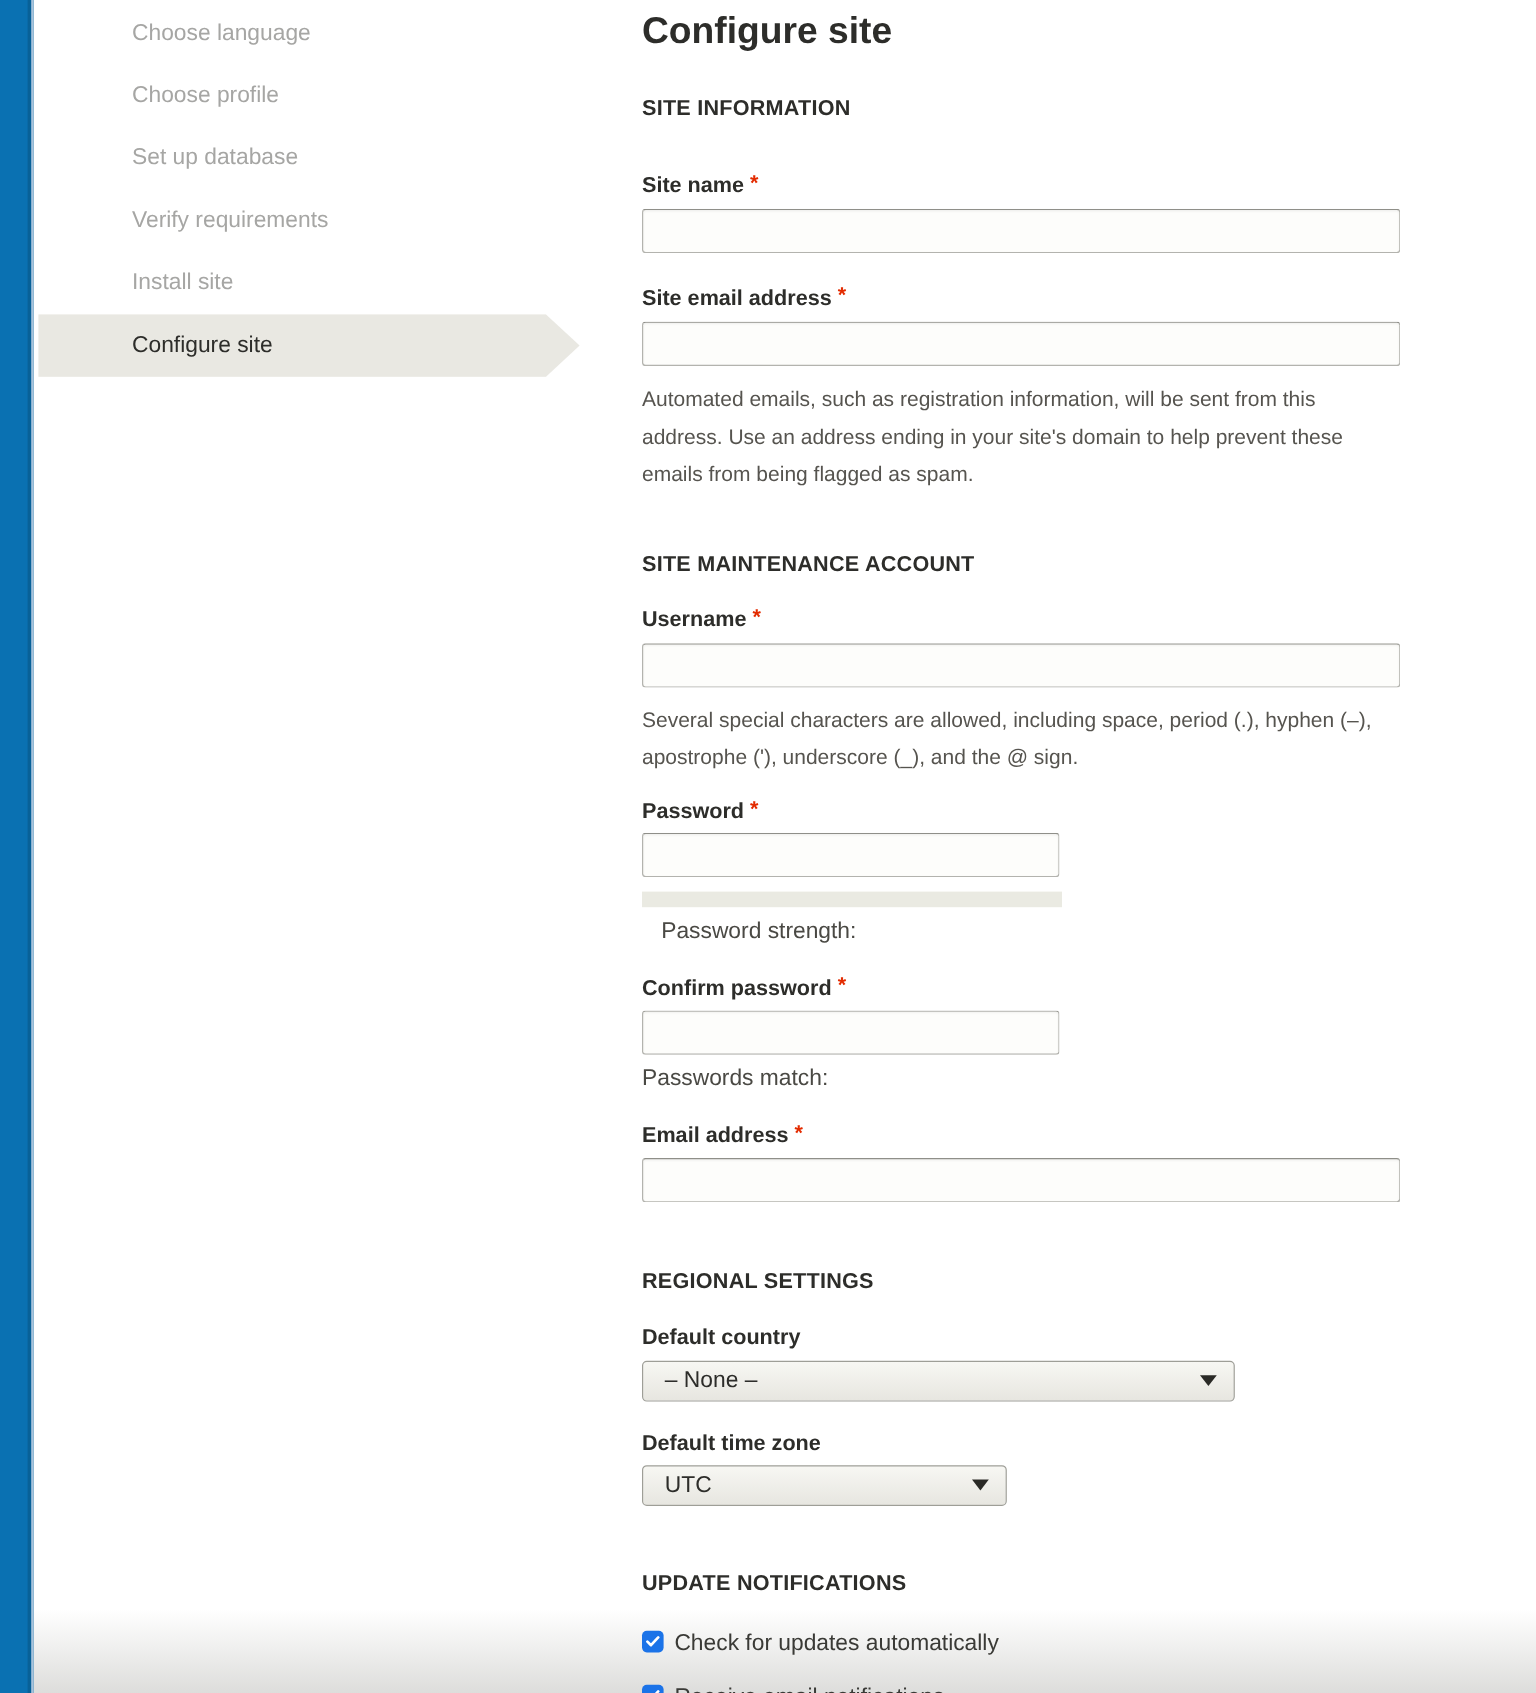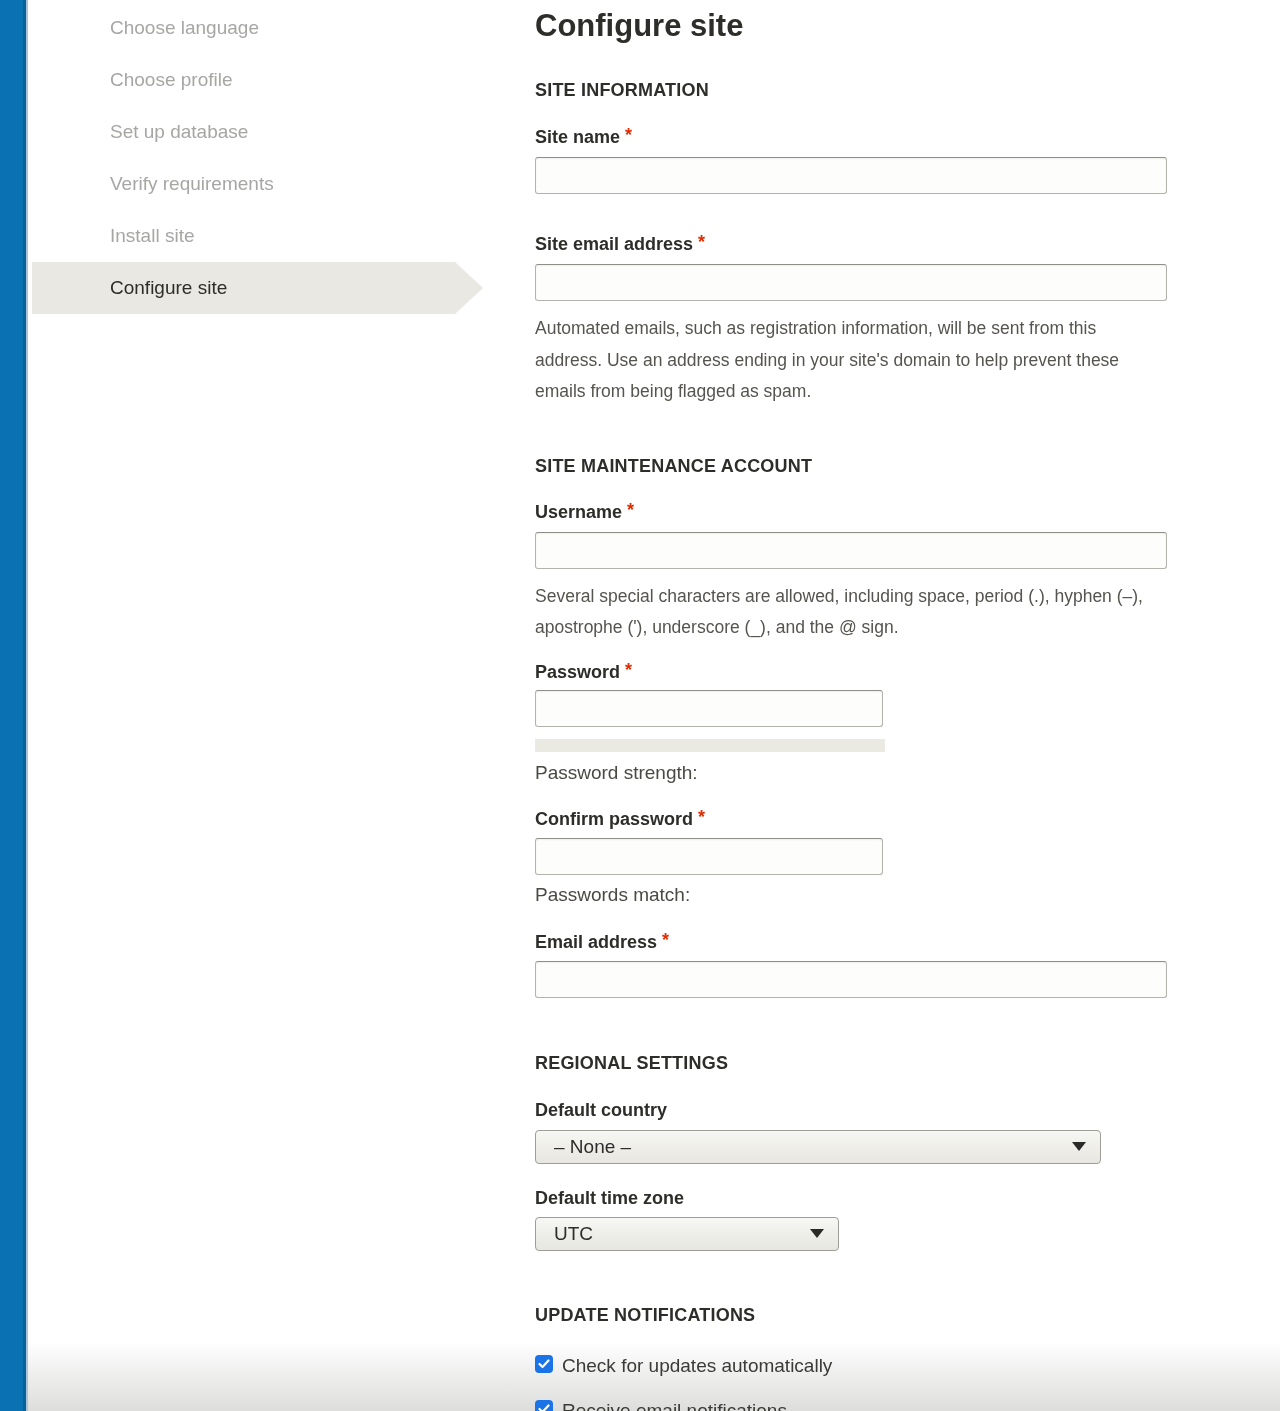--- a/index.html
+++ b/index.html
@@ -86,21 +86,21 @@
   }
   .strength-bar {
     width: 350px; height: 13px; background: #eaeae2; margin-top: 12px;
   }
   .select {
     height: 34px; border: 1px solid #9e9e97; border-radius: 4px;
     background: linear-gradient(#f7f7f3, #e7e6e0);
     display: flex; align-items: center; justify-content: space-between;
     padding: 0 14px 0 18px; font-size: 19px; color: #2d2d2a; cursor: default;
   }
-  .select.country { width: 566px; gap: 11px; }
+  .select.country { width: 494px; gap: 11px; }
   .select.timezone { width: 304px; }
   .caret {
     width: 0; height: 0;
     border-left: 7px solid transparent; border-right: 7px solid transparent;
     border-top: 9px solid #2a2a26;
   }
   .checkbox-row {
     display: flex; align-items: flex-start; font-size: 19px; color: #3a3a36;
   }
   .checkbox {
@@ -126,37 +126,37 @@
   <li class="step">Install site</li>
   <li class="step active">Configure site</li>
 </ul>
 
 <div class="main">
 
   <h1 class="page-title">Configure site</h1>
 
   <h2 class="section-heading" style="margin-top:36px;">SITE INFORMATION</h2>
 
-  <label class="field-label" style="margin-top:27px;"><span>Site name</span><span class="req">*</span></label>
+  <label class="field-label" style="margin-top:44px;"><span>Site name</span><span class="req">*</span></label>
   <input class="text-input" style="margin-top: 10px;" type="text" value="">
 
-  <label class="field-label" style="margin-top:40px;"><span>Site email address</span><span class="req">*</span></label>
+  <label class="field-label" style="margin-top:27px;"><span>Site email address</span><span class="req">*</span></label>
   <input class="text-input" style="margin-top: 10px;" type="text" value="">
   <p class="desc" style="margin-top:12px;">Automated emails, such as registration information, will be sent from this address. Use an address ending in your site's domain to help prevent these emails from being flagged as spam.</p>
 
   <h2 class="section-heading" style="margin-top:48px;">SITE MAINTENANCE ACCOUNT</h2>
 
   <label class="field-label" style="margin-top:26px;"><span>Username</span><span class="req">*</span></label>
   <input class="text-input" style="margin-top: 10px;" type="text" value="">
   <p class="desc" style="margin-top:12px;">Several special characters are allowed, including space, period (.), hyphen (–), apostrophe ('), underscore (_), and the @ sign.</p>
 
   <label class="field-label" style="margin-top:18px;"><span>Password</span><span class="req">*</span></label>
   <input class="text-input narrow" style="margin-top: 8px;" type="password" value="">
   <div class="strength-bar"></div>
-  <p class="hint" style="margin-top:8px;">Password strength:</p>
+  <p class="hint" style="margin-top:8px;margin-left:16px;">Password strength:</p>
 
   <label class="field-label" style="margin-top:23px;"><span>Confirm password</span><span class="req">*</span></label>
   <input class="text-input narrow" style="margin-top: 9px;" type="password" value="">
   <p class="hint" style="margin-top:7px;">Passwords match:</p>
 
   <label class="field-label" style="margin-top:24px;"><span>Email address</span><span class="req">*</span></label>
   <input class="text-input" style="margin-top: 9px;" type="text" value="">
 
   <h2 class="section-heading" style="margin-top:55px;">REGIONAL SETTINGS</h2>
 

